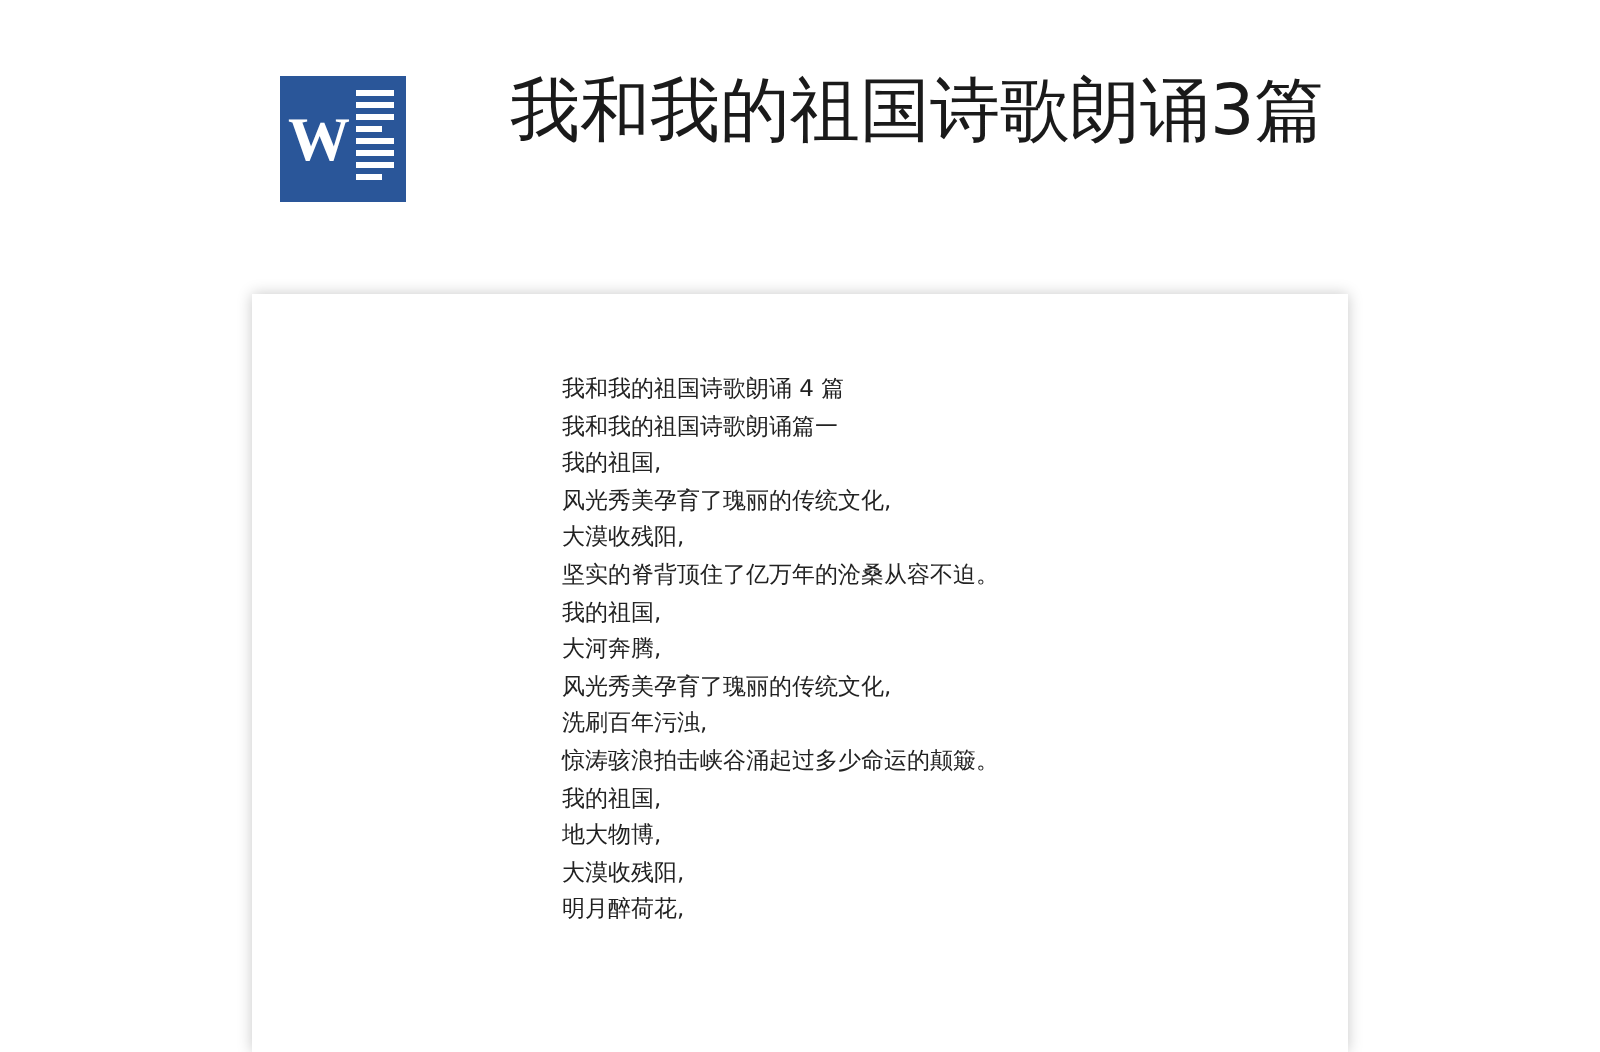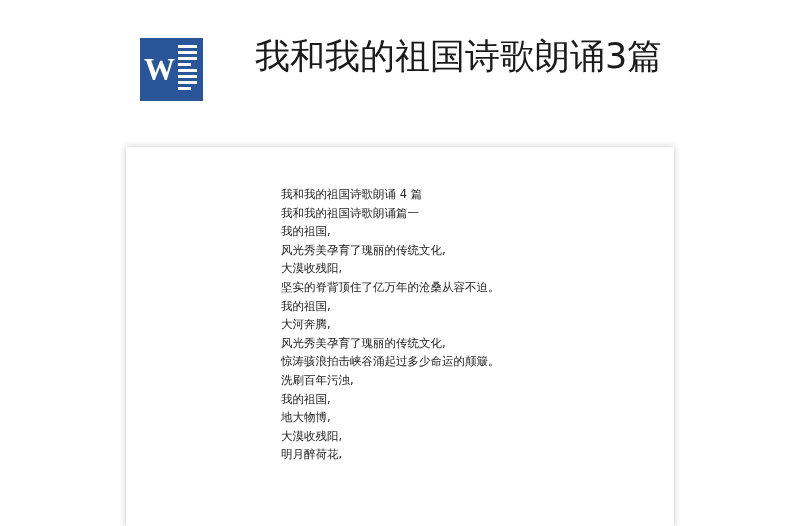--- a/index.html
+++ b/index.html
@@ -140,22 +140,22 @@
     <div class="doc-body">
       <p>我和我的祖国诗歌朗诵 4 篇</p>
       <p>我和我的祖国诗歌朗诵篇一</p>
       <p>我的祖国,</p>
       <p>风光秀美孕育了瑰丽的传统文化,</p>
       <p>大漠收残阳,</p>
       <p>坚实的脊背顶住了亿万年的沧桑从容不迫。</p>
       <p>我的祖国,</p>
       <p>大河奔腾,</p>
       <p>风光秀美孕育了瑰丽的传统文化,</p>
+      <p>洗刷百年污浊,</p>
       <p>惊涛骇浪拍击峡谷涌起过多少命运的颠簸。</p>
-      <p>洗刷百年污浊,</p>
       <p>我的祖国,</p>
       <p>地大物博,</p>
       <p>大漠收残阳,</p>
       <p>明月醉荷花,</p>
     </div>
   </div>
 
 </div>
 
 </body></html>

